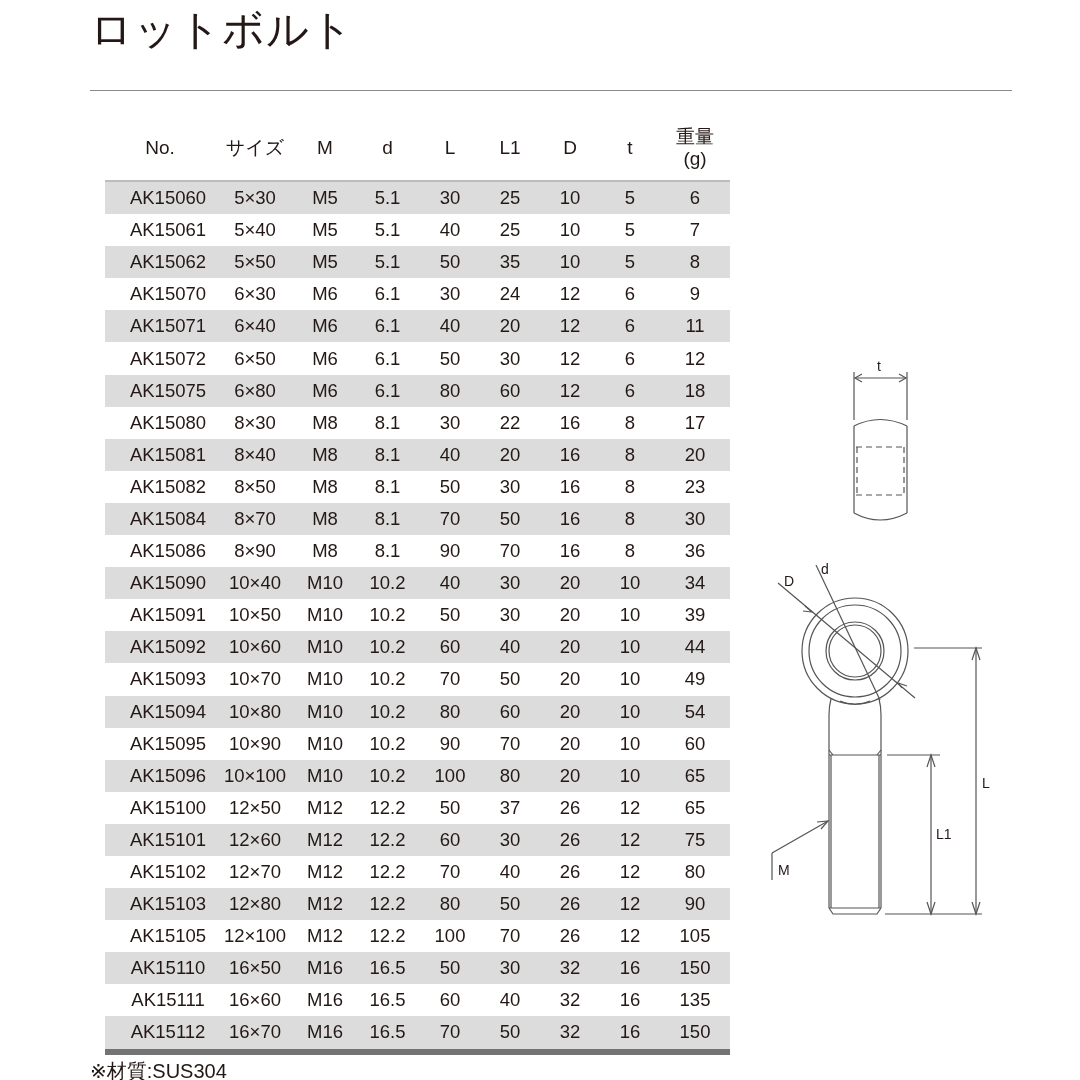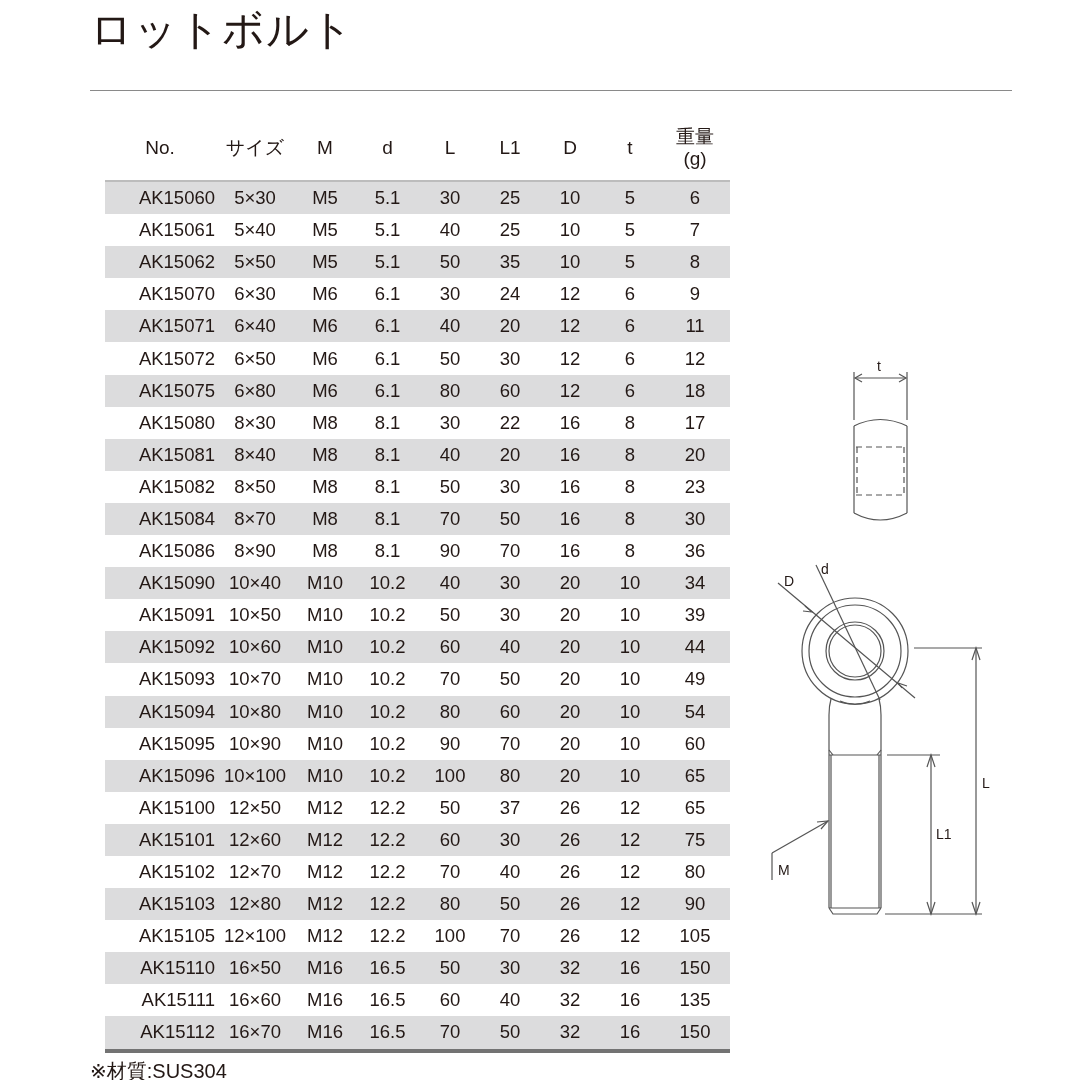--- a/index.html
+++ b/index.html
@@ -2,23 +2,23 @@
 <html><head>
 <meta charset="utf-8">
 <style>
   html, body { margin:0; padding:0; background:#ffffff; }
   body { width:1080px; height:1080px; position:relative; overflow:hidden; font-family:"Liberation Sans","DejaVu Sans",sans-serif; color:#231815; }
   .title { position:absolute; left:90px; top:2px; font-size:42px; font-family:Liberation Mono, monospace; font-weight:normal; letter-spacing:1px; color:#231815; }
   .rule { position:absolute; left:90px; top:90px; width:922px; height:1px; background:#8a8a8a; }
   table.spec { position:absolute; left:105px; top:116px; width:625px; border-collapse:collapse; table-layout:fixed; }
   table.spec th { font-weight:normal; font-size:19px; height:62px; text-align:center; vertical-align:middle; line-height:22px; font-family:"Liberation Sans Narrow","Liberation Sans",sans-serif; }
   table.spec td { font-size:18.5px; height:32.1px; padding:0; text-align:center; vertical-align:middle; color:#231815; }
-  table.spec td.no { text-align:right; padding-left:16px; }
+  table.spec td.no { text-align:center; padding-left:16px; }
   table.spec tr.shade td { background:#dcdcdd; }
-  table.spec tbody tr:last-child td { border-bottom:4px solid #737373;margin-top:16px; }
+  table.spec tbody tr:last-child td { border-bottom:6px solid #737373;margin-top:16px; }
   table.spec thead tr th { border-bottom:2px solid #bcbcbc; }
   .note { position:absolute; left:90px; top:1058px; font-size:20px; color:#231815; }
   .diagram { position:absolute; left:760px; top:355px; }
 </style>
 </head>
 <body>
 
 <div class="title">ロットボルト</div>
 <div class="rule"></div>
 

